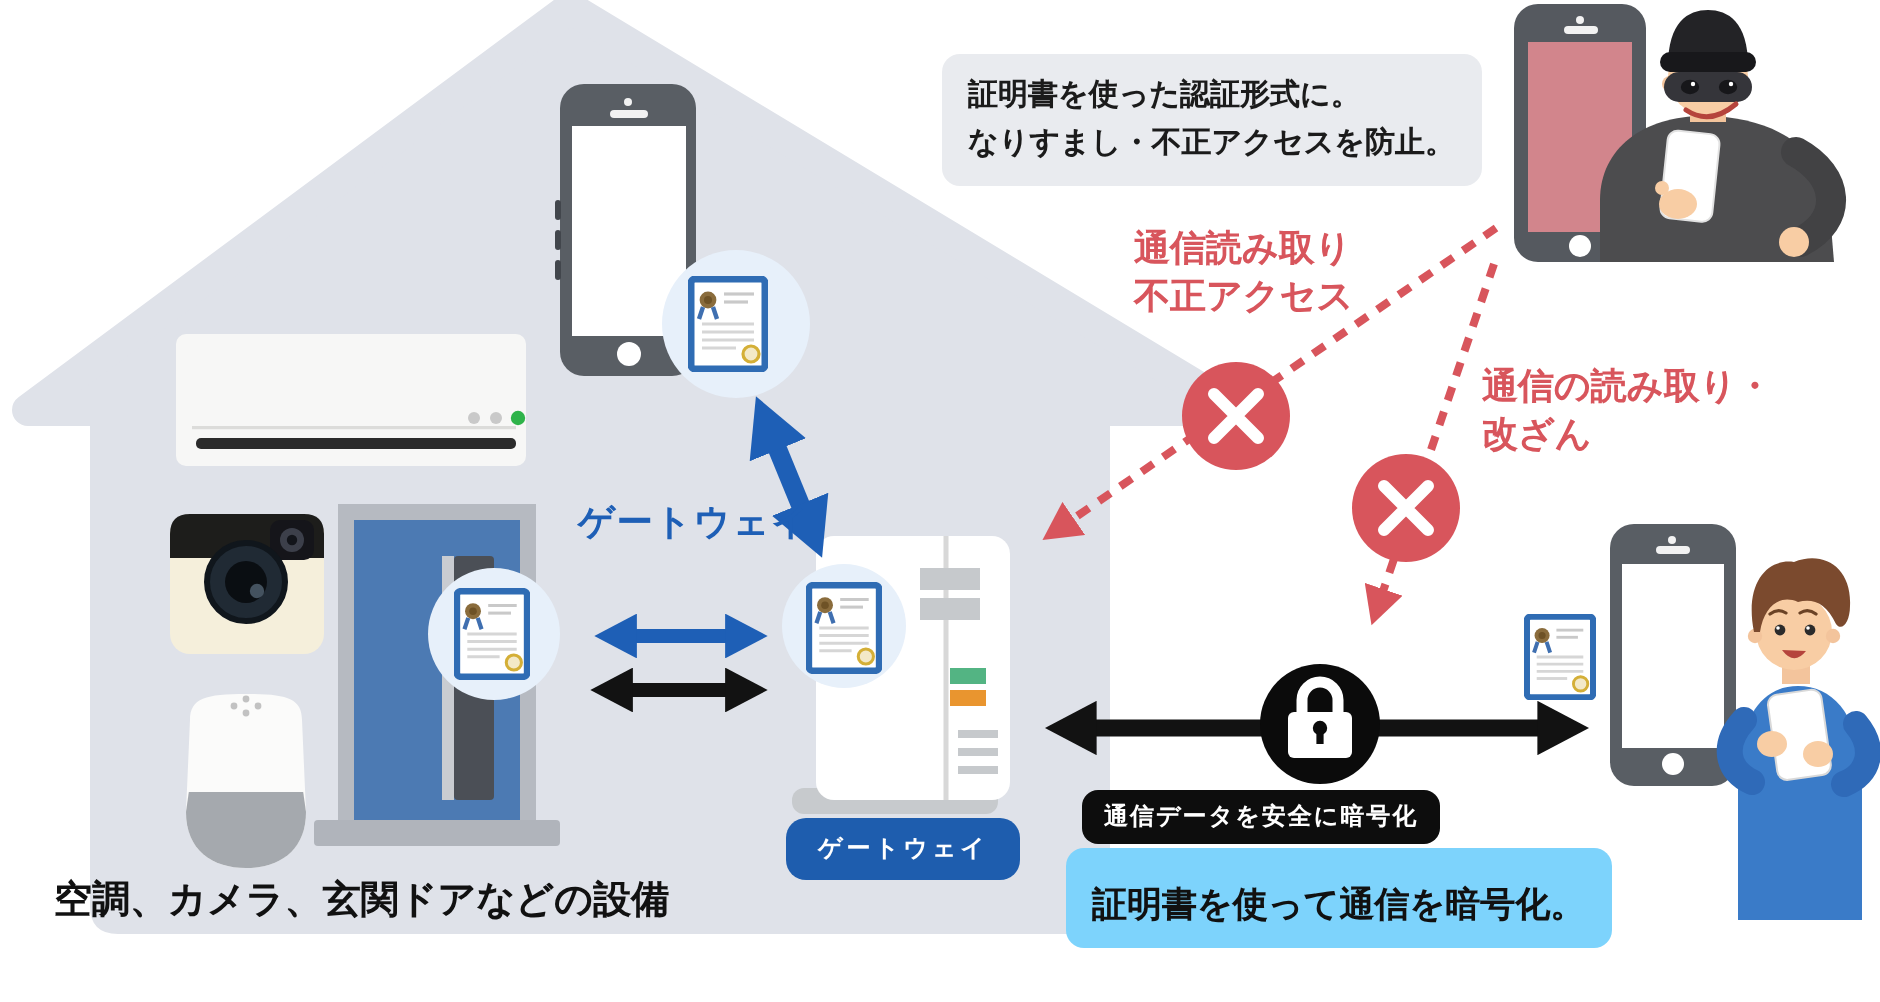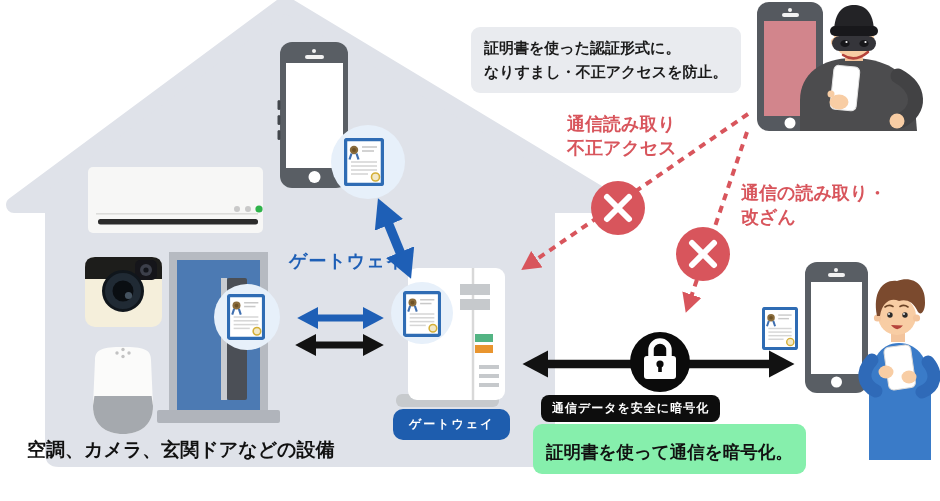--- a/index.html
+++ b/index.html
@@ -20,21 +20,21 @@
   .blue-label{color:#1e5fb6;font-weight:700;font-size:18px;letter-spacing:1px;}
   .gateway-pill{
     background:#1e5dae;color:#fff;border-radius:10px;padding:7px 16px;
     font-size:12px;font-weight:700;letter-spacing:2px;
   }
   .black-badge{
     background:#0d0d0d;color:#fff;border-radius:8px;padding:5px 11px;
     font-size:12px;font-weight:700;letter-spacing:1px;z-index:3;
   }
   .encrypt-note{
-    background:#86efac;border-radius:9px;padding:16px 13px 9px 13px;
+    background:#7dd3fc;border-radius:9px;padding:16px 13px 9px 13px;
     font-size:17.5px;line-height:1.42;color:#111;font-weight:600;z-index:2;
   }
   .encrypt-note .ln{display:block;}
   .caption{font-size:19px;font-weight:600;color:#111;}
 </style>
 </head>
 <body>
 
 <div class="stage">
 

